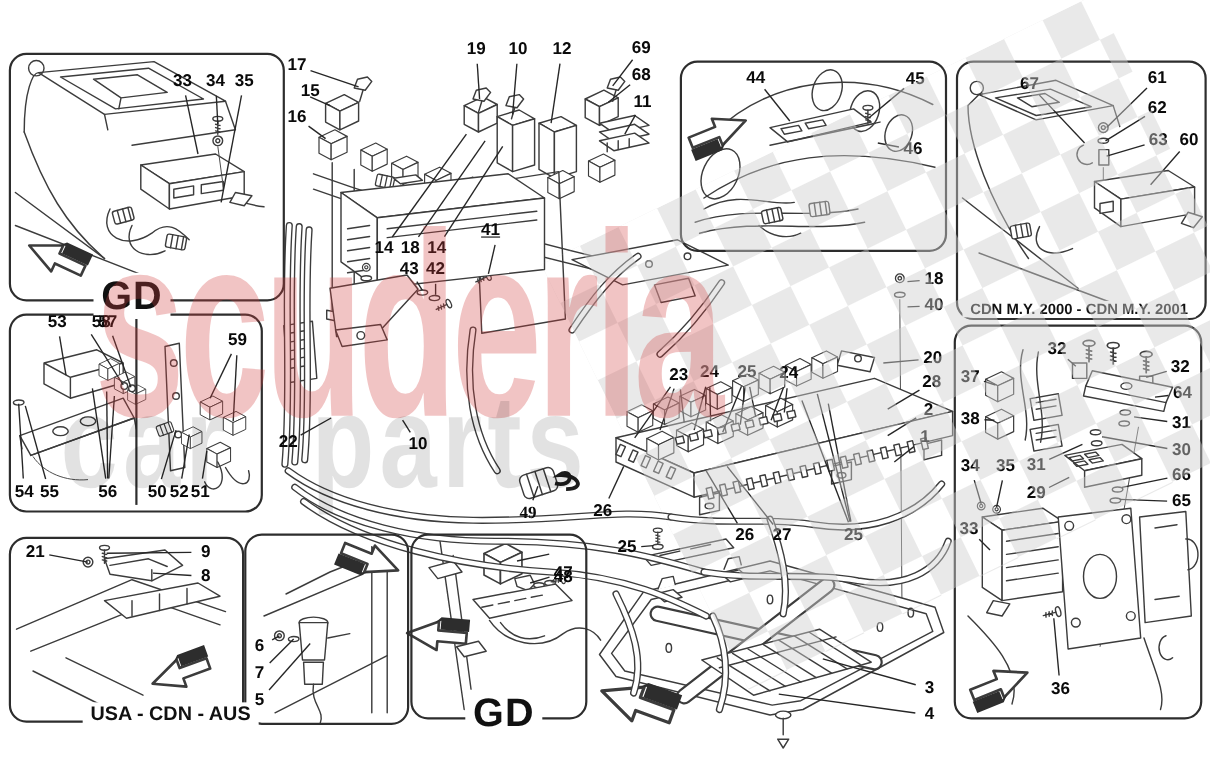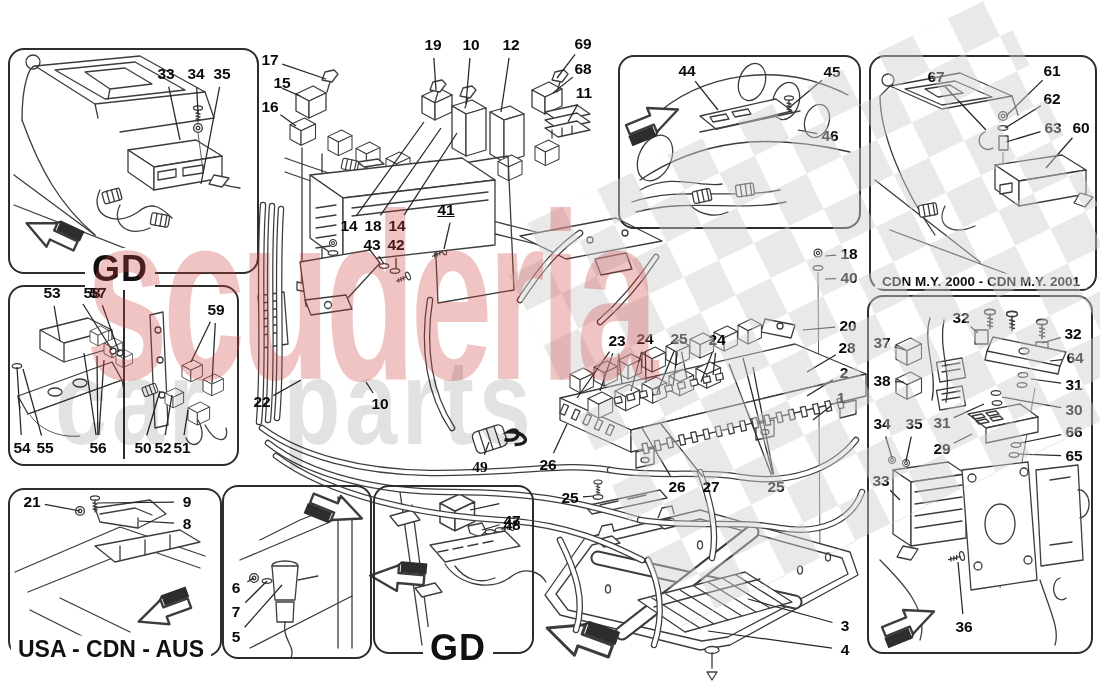--- a/index.html
+++ b/index.html
@@ -4,21 +4,21 @@
 <style>
   html,body{margin:0;padding:0;background:#fff;}
   #stage{position:relative;width:1100px;height:694px;background:#fff;overflow:hidden;
          font-family:"Liberation Sans",sans-serif;}
   #art{position:absolute;left:0;top:0;z-index:2;}
   .panel{position:absolute;border:2.5px solid #2d2d2d;border-radius:16px;z-index:3;background:transparent;}
   .pdivider{position:absolute;width:2px;background:#2d2d2d;}
   .plabel{position:absolute;transform:translate(-50%,-50%);background:#fff;padding:0 7px;
           font-weight:bold;color:#111;z-index:4;white-space:nowrap;}
   .lab-lg{font-size:36px;letter-spacing:1px;}
-  .lab-md{font-size:23px;}
+  .lab-md{font-size:18px;margin-left:44px;}
   .lab-sm{font-size:13.5px;letter-spacing:0px;}
   #callouts{position:absolute;left:0;top:0;width:100%;height:100%;z-index:5;}
   .co{position:absolute;transform:translate(-50%,-50%);font-weight:bold;font-size:15.5px;color:#0a0a0a;}
   #wmark{position:absolute;left:0;top:0;width:100%;height:100%;z-index:6;pointer-events:none;}
   .wm-red{position:absolute;left:86px;top:178px;font-size:238px;font-weight:bold;line-height:1;
           color:#d23f3f;opacity:.30;transform:scaleX(.62);transform-origin:left top;letter-spacing:-8px;}
   .wm-gray{position:absolute;left:55px;top:342px;font-size:120px;font-weight:bold;line-height:1;
            color:#000;opacity:.11;transform:scaleX(.78);transform-origin:left top;word-spacing:55px;letter-spacing:6px;}
   .wm-checker{position:absolute;left:558px;top:96px;width:560px;height:430px;opacity:.45;
       background-image:repeating-conic-gradient(#cfcfcf 0% 25%, transparent 25% 50%);

